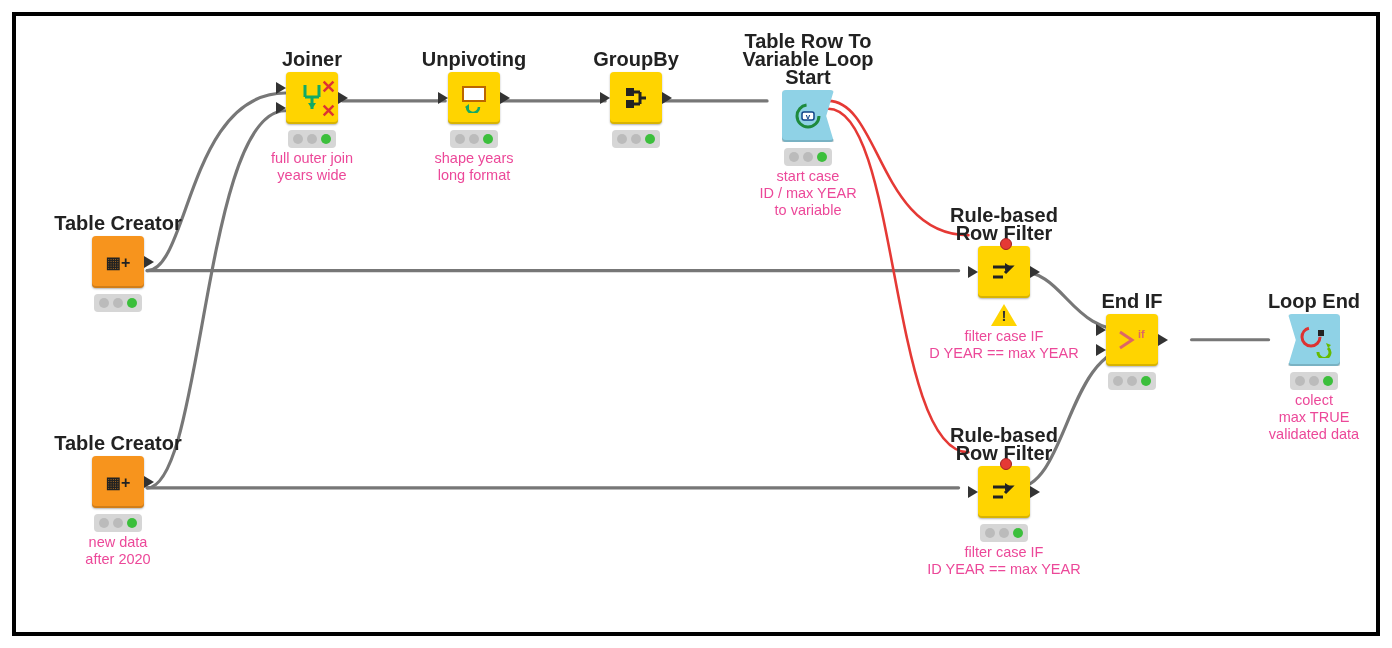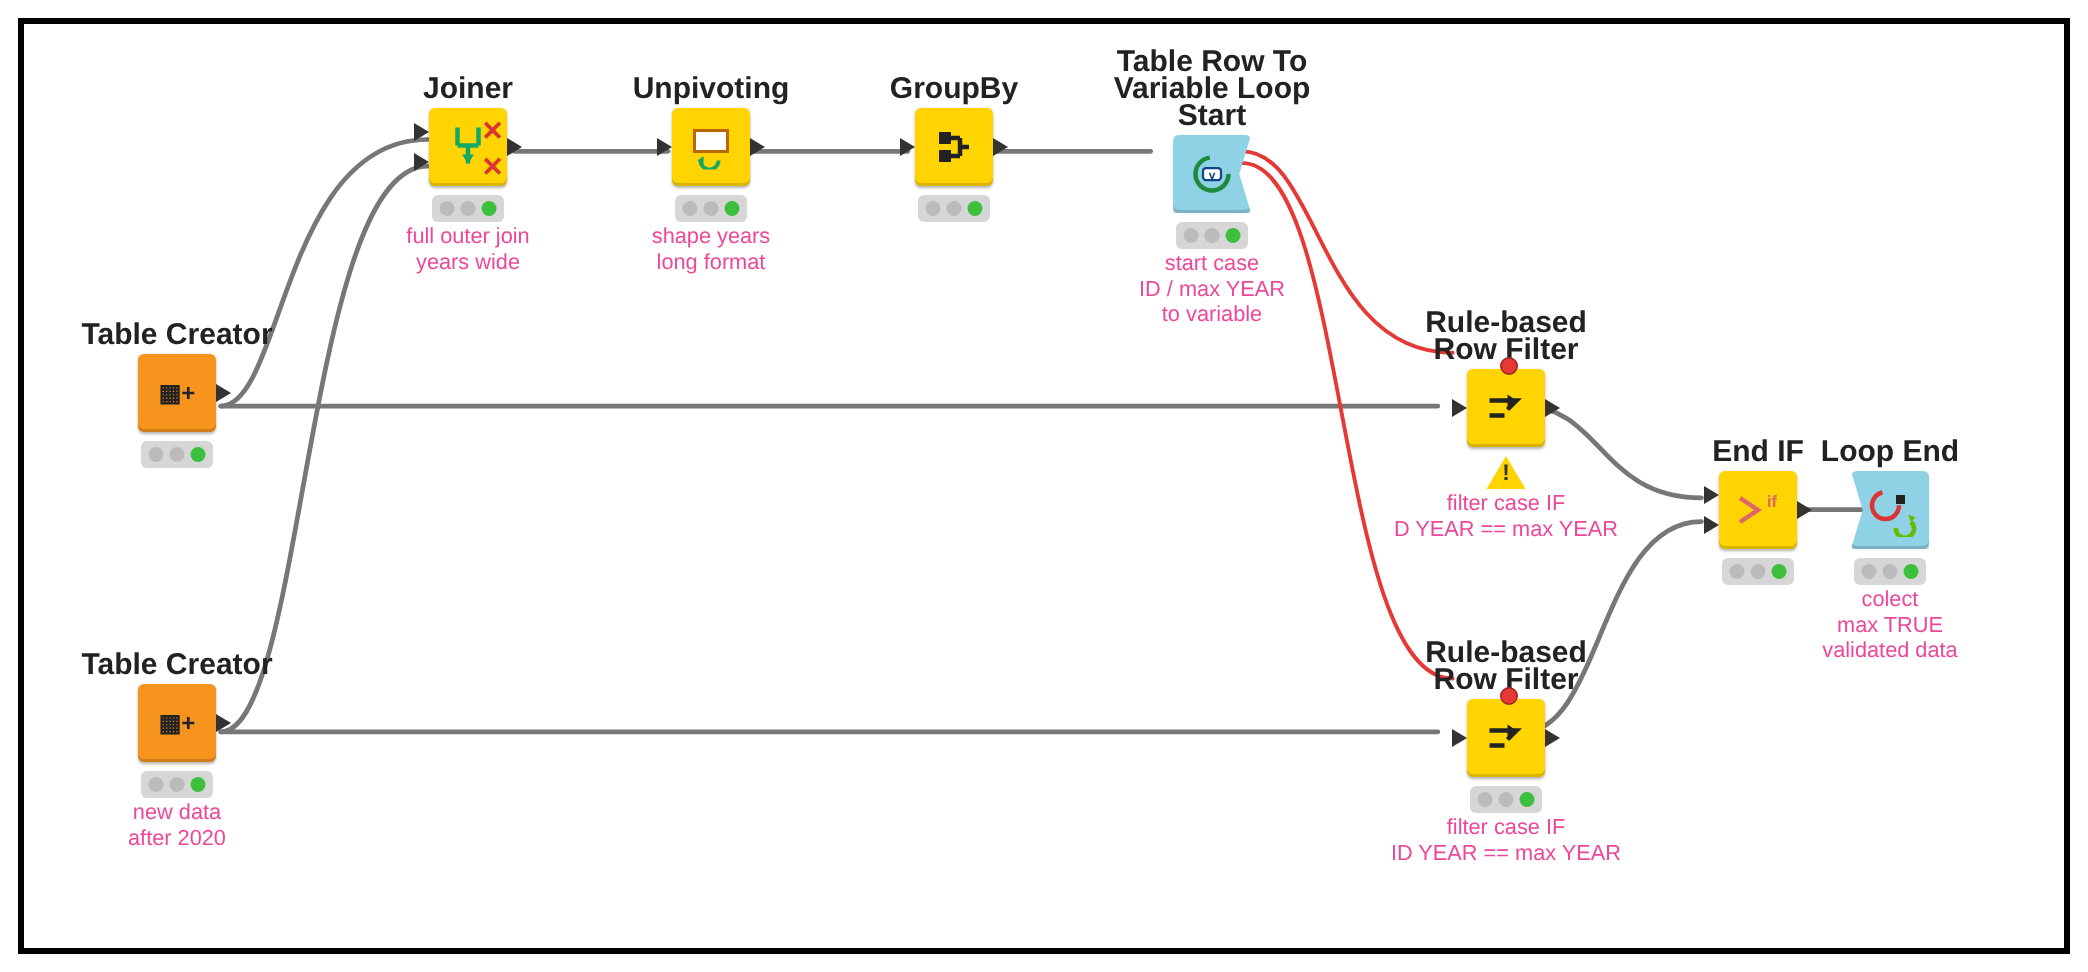--- a/index.html
+++ b/index.html
@@ -202,39 +202,39 @@
   </div>
   <div class="status">
         <span class="dot"></span>
         <span class="dot"></span>
         <span class="dot on"></span>
       </div>
   <div class="label">filter case IF
 ID YEAR == max YEAR</div>
 </div>
 
-<div class="node" style="left:1086px;top:276px">
+<div class="node" style="left:1046px;top:276px">
   <div class="title">End IF</div>
   <div class="iconbox yellow">
     <svg width="32" height="32" viewBox="0 0 32 32">
           <path d="M4 8 L16 16 L4 24" stroke="#d66" stroke-width="3" fill="none"></path>
           <text x="22" y="14" font-size="11" fill="#d66" font-weight="bold">if</text>
         </svg>
     <span class="port inL t1"></span>
         <span class="port inL t2"></span>
         <span class="port outR mid"></span>
   </div>
   <div class="status">
         <span class="dot"></span>
         <span class="dot"></span>
         <span class="dot on"></span>
       </div>
 </div>
 
-<div class="node" style="left:1174px;top:276px">
+<div class="node" style="left:1228px;top:276px">
   <div class="title">Loop End</div>
   <div class="iconbox cyan" style="clip-path:polygon(0 0,100% 0,100% 100%,0 100%,15% 50%)">
     <svg width="36" height="36" viewBox="0 0 36 36">
           <circle cx="15" cy="15" r="9" stroke="#d33" stroke-width="3" fill="none" stroke-dasharray="40 16"></circle>
           <rect x="22" y="8" width="6" height="6" fill="#222"></rect>
           <path d="M22 30 a6 6 0 1 0 10 -4" stroke="#6b0" stroke-width="3" fill="none"></path>
           <path d="M32 26 l-2 -5 l5 2 z" fill="#6b0"></path>
         </svg>
     <span class="port inL mid"></span>
         <span class="port outR mid"></span>

